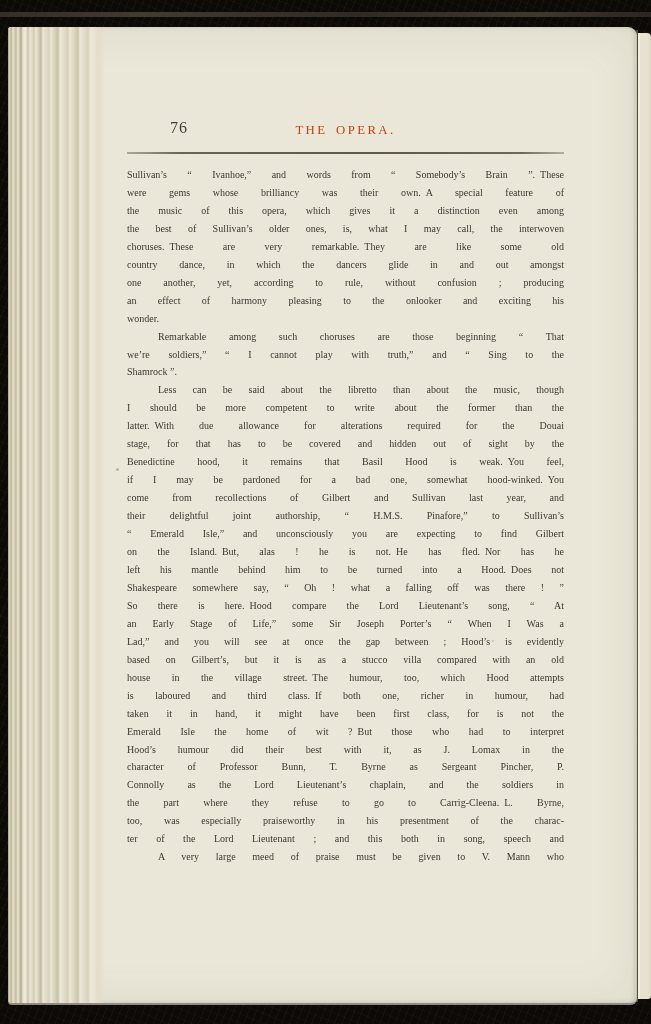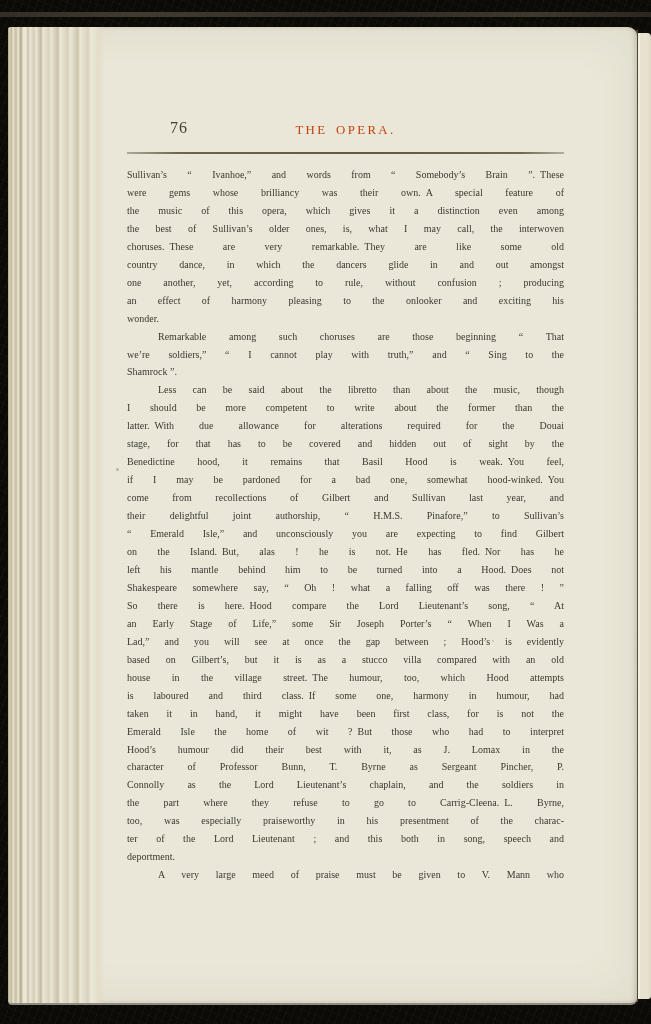--- a/index.html
+++ b/index.html
@@ -118,30 +118,29 @@
           <div class="line">their delightful joint authorship, “ H.M.S. Pinafore,” to Sullivan’s</div>
           <div class="line">“ Emerald Isle,” and unconsciously you are expecting to find Gilbert</div>
           <div class="line">on the Island. But, alas ! he is not. He has fled. Nor has he</div>
           <div class="line">left his mantle behind him to be turned into a Hood. Does not</div>
           <div class="line">Shakespeare somewhere say, “ Oh ! what a falling off was there ! ”</div>
           <div class="line">So there is here. Hood compare the Lord Lieutenant’s song, “ At</div>
           <div class="line">an Early Stage of Life,” some Sir Joseph Porter’s “ When I Was a</div>
           <div class="line">Lad,” and you will see at once the gap between ; Hood’s is evidently</div>
           <div class="line">based on Gilbert’s, but it is as a stucco villa compared with an old</div>
           <div class="line">house in the village street. The humour, too, which Hood attempts</div>
-          <div class="line">is laboured and third class. If some one, harmony in humour, had</div>
+          <div class="line">is laboured and third class. If both one, richer in humour, had</div>
           <div class="line">taken it in hand, it might have been first class, for is not the</div>
           <div class="line">Emerald Isle the home of wit ? But those who had to interpret</div>
           <div class="line">Hood’s humour did their best with it, as J. Lomax in the</div>
           <div class="line">character of Professor Bunn, T. Byrne as Sergeant Pincher, P.</div>
           <div class="line">Connolly as the Lord Lieutenant’s chaplain, and the soldiers in</div>
           <div class="line">the part where they refuse to go to Carrig-Cleena. L. Byrne,</div>
           <div class="line">too, was especially praiseworthy in his presentment of the charac-</div>
           <div class="line">ter of the Lord Lieutenant ; and this both in song, speech and</div>
-          <div class="line endline">deportment.</div>
         </div>
         <div class="para">
           <div class="line indent">A very large meed of praise must be given to V. Mann who</div>
         </div>
       </div>
     <div class="speck s1"></div>
     <div class="speck s2"></div>
   </div>
 </div>
 

